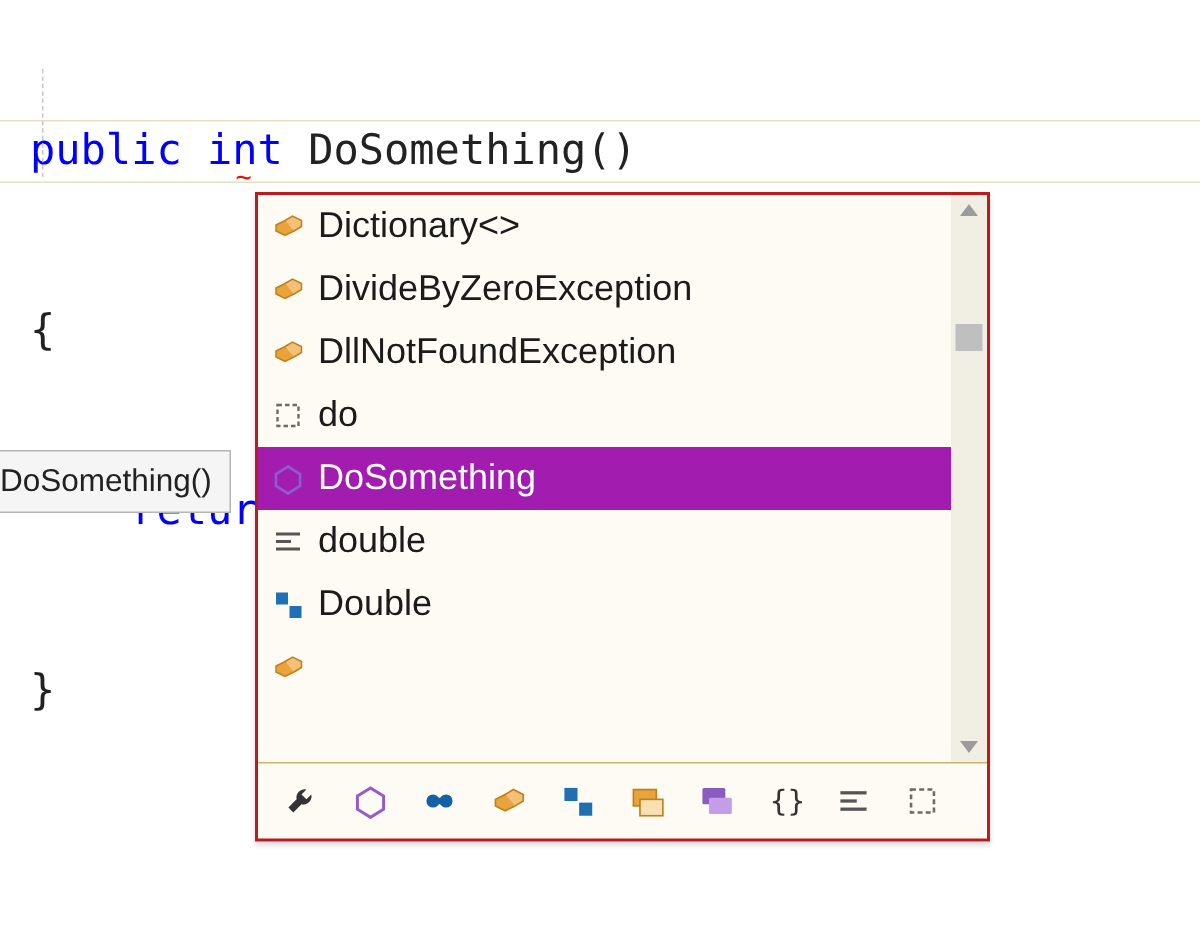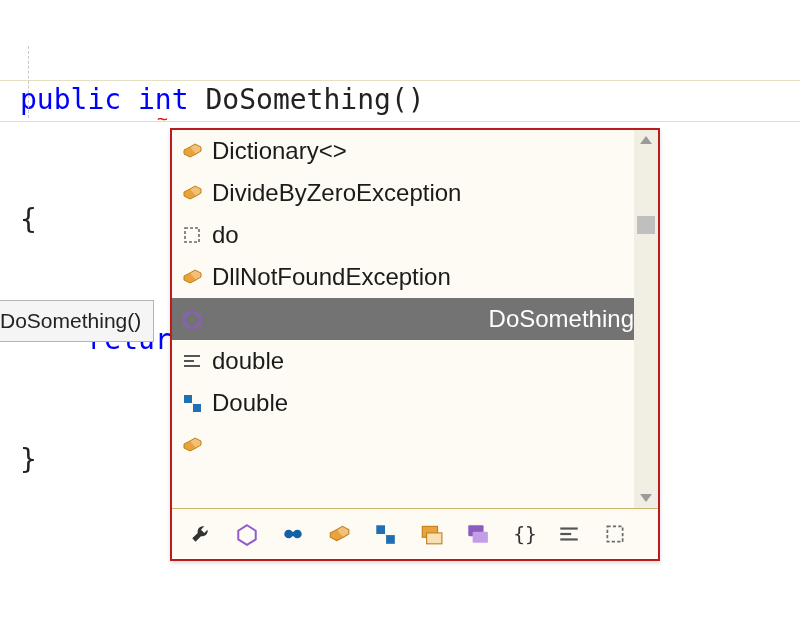--- a/index.html
+++ b/index.html
@@ -11,21 +11,21 @@
   .line{height:40px;display:flex;align-items:flex-start;}
   .active-line-top{position:absolute;left:0;top:80px;width:800px;height:1px;background:#e6e0c2;}
   .active-line-bot{position:absolute;left:0;top:121px;width:800px;height:1px;background:#e6e0c2;}
   .indent-guide{position:absolute;left:28px;top:46px;width:0;height:72px;border-left:1px dashed #c8c8c8;}
   .squiggle{color:#e51400;font-size:18px;position:absolute;left:157px;top:108px;}
   .popup{position:absolute;left:170px;top:128px;width:486px;border:2px solid #b91c1c;background:#fdfbf4;box-shadow:0 2px 4px rgba(0,0,0,.15);}
   .list{position:relative;height:378px;overflow:hidden;}
   .row{display:flex;align-items:center;height:42px;width:462px;}
   .row .ico{width:40px;display:flex;align-items:center;justify-content:center;}
   .row .lbl{font-family:"Segoe UI",Arial,sans-serif;font-size:24px;color:#1b1b1b;}
-  .row.sel{background:#737373;justify-content:space-between;}
+  .row.sel{background:#a21caf;}
   .row.sel .lbl{color:#fff;}
   .scroll{position:absolute;right:0;top:0;width:24px;height:378px;background:#f1eee4;display:flex;flex-direction:column;align-items:center;justify-content:space-between;}
   .scroll .arr{width:0;height:0;margin:6px 0;}
   .scroll .arr.up{border-left:6px solid transparent;border-right:6px solid transparent;border-bottom:8px solid #9b9b9b;}
   .scroll .arr.dn{border-left:6px solid transparent;border-right:6px solid transparent;border-top:8px solid #9b9b9b;}
   .scroll .thumb{position:absolute;right:3px;top:86px;width:18px;height:18px;background:#bfbfbf;}
   .filters{height:50px;border-top:1px solid #ccb46a;display:flex;align-items:center;padding:0 6px;gap:0;}
   .filters .fbtn{width:46px;height:50px;display:flex;align-items:center;justify-content:center;}
   .hint{position:absolute;left:0px;top:300px;padding:8px 12px 8px 0;border:1px solid #b5b5b5;border-left:none;background:#f5f5f5;font-family:"Segoe UI",Arial,sans-serif;font-size:21px;color:#222;}
   svg{display:block;}
@@ -120,32 +120,32 @@
           <span class="ico">
             <svg width="22" height="22" viewBox="0 0 22 22">
               <use href="#ic-class"></use>
             </svg>
           </span>
           <span class="lbl">DivideByZeroException</span>
         </div>
         <div class="row">
           <span class="ico">
             <svg width="22" height="22" viewBox="0 0 22 22">
+              <use href="#ic-class"></use>
+            </svg>
+          </span>
+          <span class="lbl">DllNotFoundException</span>
+        </div>
+        <div class="row">
+          <span class="ico">
+            <svg width="22" height="22" viewBox="0 0 22 22">
               <use href="#ic-keyword"></use>
             </svg>
           </span>
           <span class="lbl">do</span>
-        </div>
-        <div class="row">
-          <span class="ico">
-            <svg width="22" height="22" viewBox="0 0 22 22">
-              <use href="#ic-class"></use>
-            </svg>
-          </span>
-          <span class="lbl">DllNotFoundException</span>
         </div>
         <div class="row sel">
           <span class="ico">
             <svg width="22" height="22" viewBox="0 0 22 22">
               <use href="#ic-method"></use>
             </svg>
           </span>
           <span class="lbl">DoSomething</span>
         </div>
         <div class="row">

